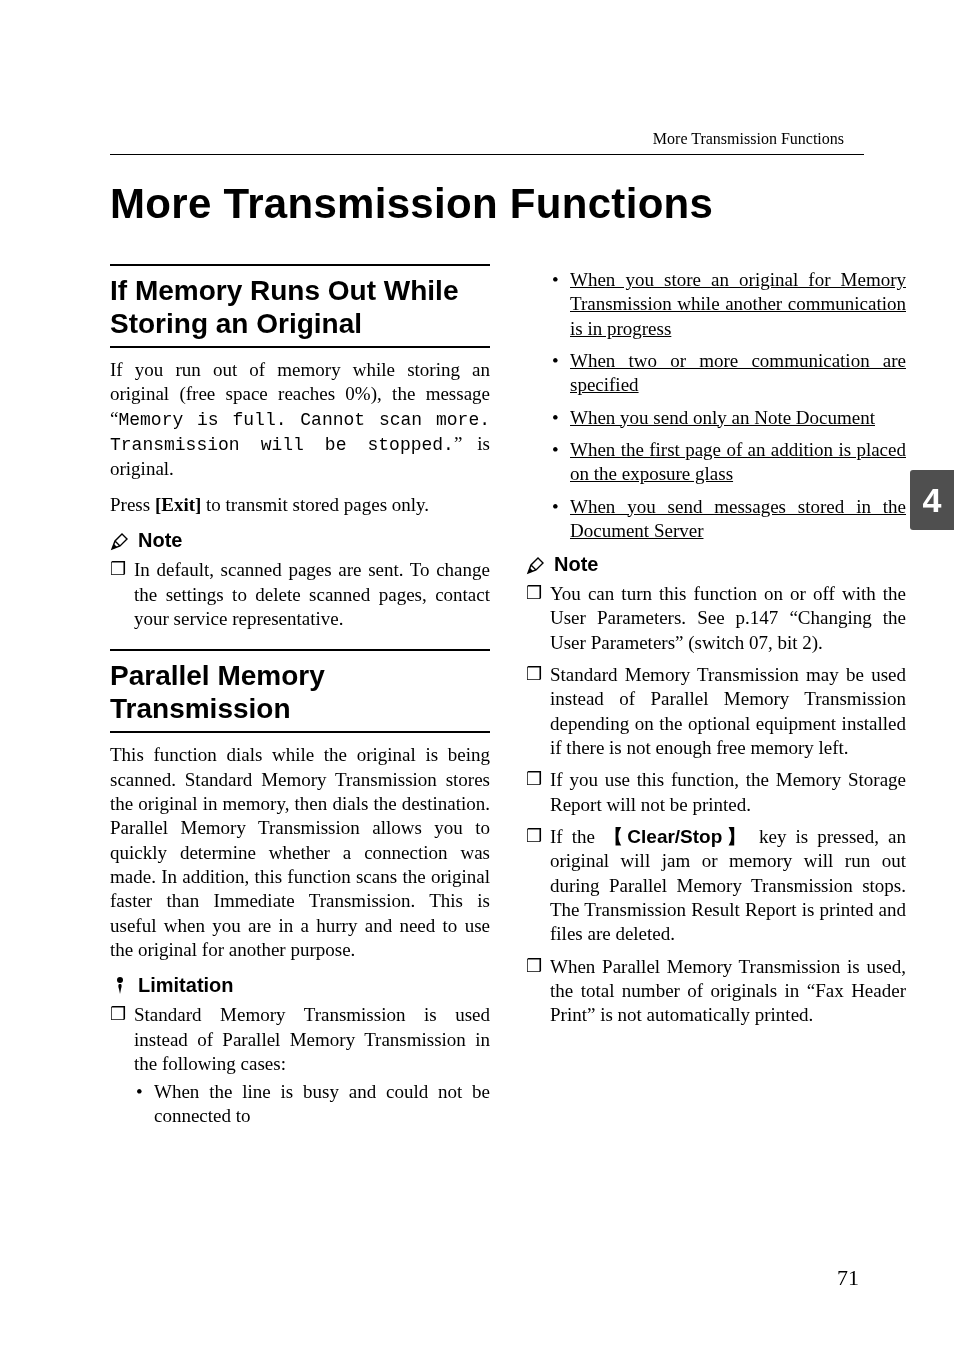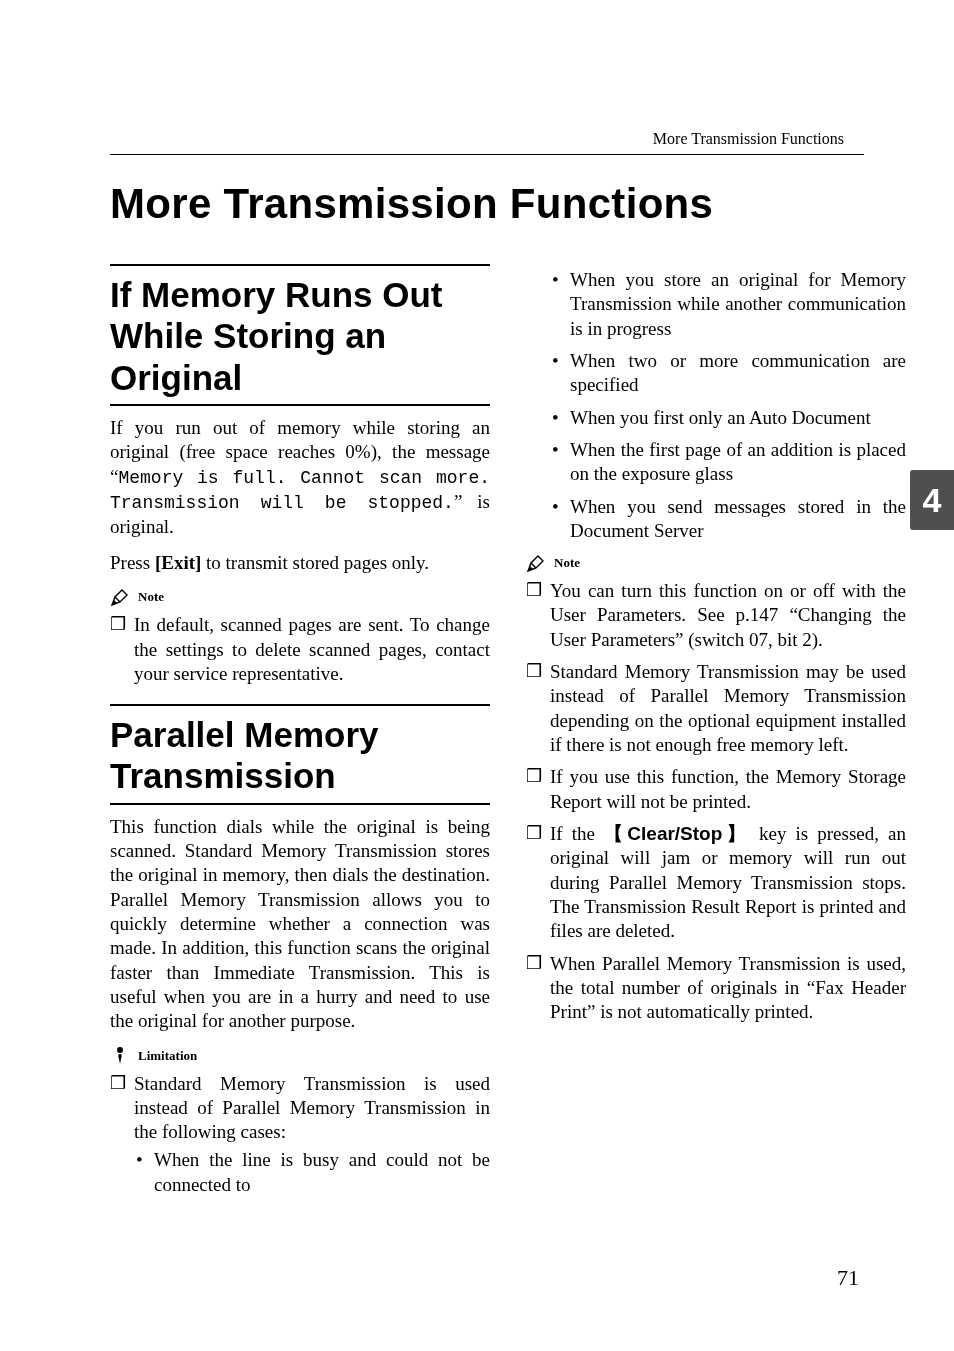--- a/index.html
+++ b/index.html
@@ -3,28 +3,28 @@
 <meta charset="utf-8">
 <style>
   * { box-sizing: border-box; margin: 0; padding: 0; }
   html, body { width: 954px; height: 1351px; background: #fff; font-family: "Times New Roman", Times, serif; color: #000; }
   .page { position: relative; width: 954px; height: 1351px; padding: 120px 48px 60px 110px; }
   .running-head { position: absolute; top: 130px; right: 110px; font-size: 16px; }
   .head-rule { position: absolute; top: 154px; left: 110px; right: 90px; height: 1px; background: #000; }
   .chapter-title { font-family: Arial, Helvetica, sans-serif; font-weight: 700; font-size: 42px; margin-top: 60px; margin-bottom: 36px; letter-spacing: 0.3px; }
   .cols { display: flex; gap: 36px; }
   .col { flex: 1 1 0; }
-  .sect-title { font-family: Arial, Helvetica, sans-serif; font-weight: 700; font-size: 35px; line-height: 1.18; margin-bottom: 6px; }
+  .sect-title { font-family: Arial, Helvetica, sans-serif; font-weight: 700; font-size: 28px; line-height: 1.18; margin-bottom: 6px; }
   .sect-rule { height: 2px; background: #000; margin-bottom: 10px; }
   .sect-rule.top { margin-bottom: 8px; }
   .body { font-size: 19px; line-height: 1.28; text-align: justify; margin-bottom: 12px; }
   .body .mono { font-family: "Courier New", Courier, monospace; font-size: 18px; }
   .note-head, .lim-head { display: flex; align-items: center; gap: 8px; margin: 10px 0 6px; }
   .note-head .icon, .lim-head .icon { width: 20px; height: 20px; }
-  .note-label, .lim-label { font-family: Liberation Serif, serif; font-weight: 700; font-size: 13px; }
+  .note-label, .lim-label { font-family: Liberation Sans, sans-serif; font-weight: 700; font-size: 20px; }
   ul.square { list-style: none; padding: 0; margin: 0 0 8px 0; }
   ul.square > li { position: relative; padding-left: 24px; font-size: 19px; line-height: 1.28; text-align: justify; margin-bottom: 8px; }
   ul.square > li::before { content: "❒"; position: absolute; left: 0; top: 0; font-size: 18px; }
   ul.disc { list-style: none; padding: 0; margin: 4px 0 0 0; }
   ul.disc > li { position: relative; padding-left: 20px; font-size: 19px; line-height: 1.28; text-align: justify; margin-bottom: 8px; }
   ul.disc > li::before { content: "•"; position: absolute; left: 2px; top: 0; font-size: 19px; }
   .page-tab { position: absolute; right: 0; top: 470px; width: 44px; height: 60px; background: #4f4f4f; color: #fff; font-family: Arial, Helvetica, sans-serif; font-weight: 700; font-size: 34px; display: flex; align-items: center; justify-content: center; border-top-left-radius: 3px; border-bottom-left-radius: 3px; }
   .page-num { position: absolute; right: 95px; bottom: 60px; font-size: 22px; }
   b.ui { font-family: "Times New Roman", Times, serif; font-weight: 700; }
   .key { font-family: Arial, Helvetica, sans-serif; font-weight: 700; }
@@ -81,24 +81,24 @@
         <li>
           <span>Standard Memory Transmission is used instead of Parallel Memory Transmission in the following cases:</span>
           <ul class="disc">
             <li>When the line is busy and could not be connected to</li>
           </ul>
         </li>
       </ul>
     </div>
 
     <div class="col">
-      <ul class="disc" style="margin-left:24px;">
+      <ul class="disc" style="margin-left:24px;text-decoration:underline;">
         <li>When you store an original for Memory Transmission while another communication is in progress</li>
         <li>When two or more communication are specified</li>
-        <li>When you first only an Auto Document</li>
+        <li>When you send only an Note Document</li>
         <li>When the first page of an addition is placed on the exposure glass</li>
         <li>When you send messages stored in the Document Server</li>
       </ul>
 
       <div class="note-head">
         <svg class="icon" viewBox="0 0 20 20">
             <path d="M2 18 L5 10 L12 3 L17 8 L10 15 L2 18 Z M5 10 L10 15" fill="none" stroke="#000" stroke-width="1.4"></path>
             <path d="M2 18 L4 13 L7 16 Z" fill="#000"></path>
           </svg>
         <span class="note-label">Note</span>

